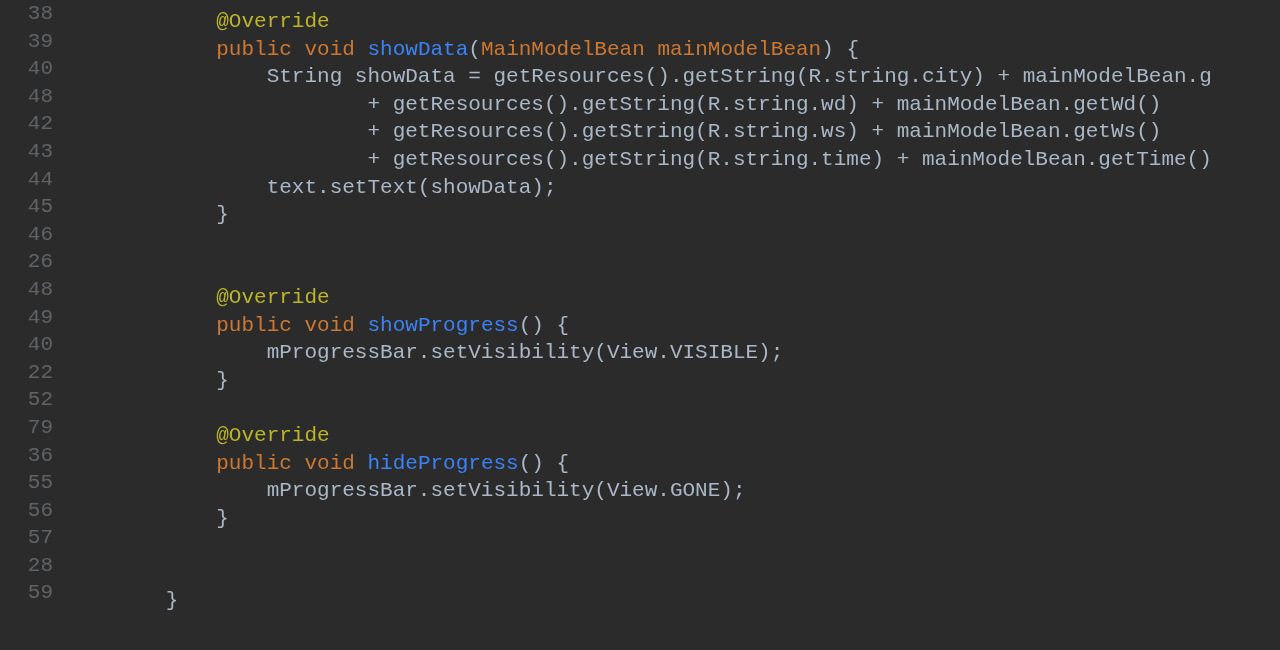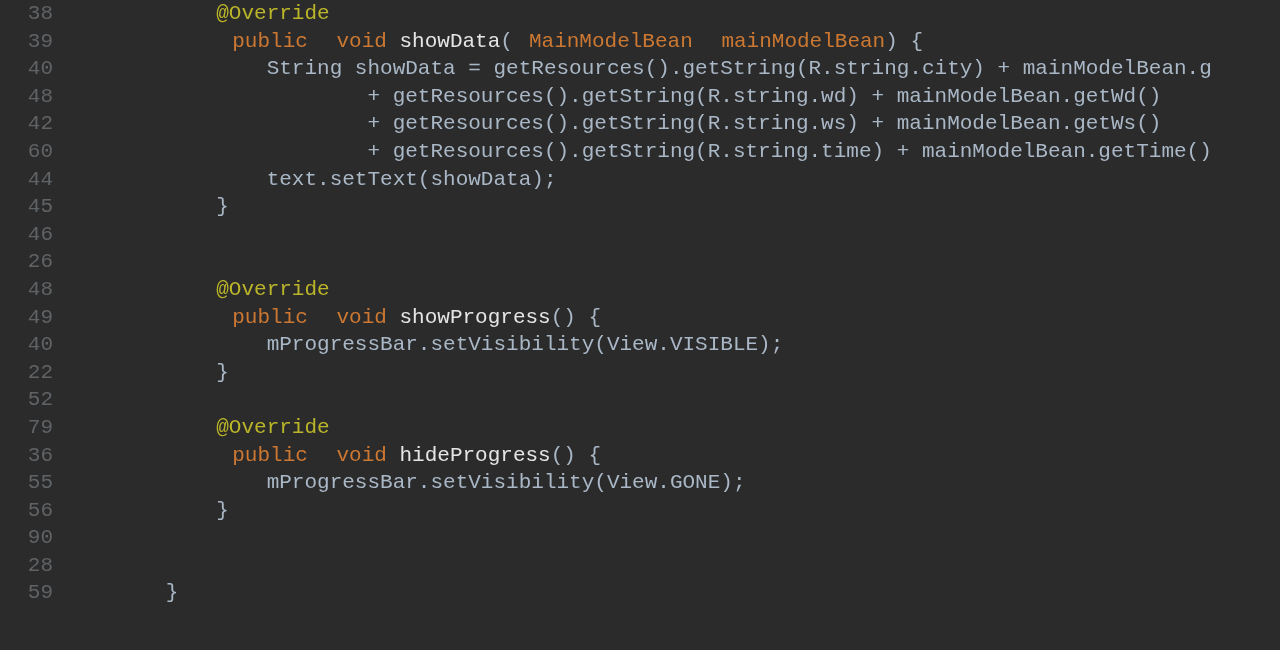--- a/index.html
+++ b/index.html
@@ -2,49 +2,49 @@
 <html><head>
 <meta charset="utf-8">
 <style>
   html,body{margin:0;padding:0;width:1280px;height:650px;overflow:hidden;
     background:#2b2b2b;font-family:Menlo,Consolas,'Courier New',monospace;
     font-size:21px;line-height:27.6px;color:#a9b7c6;}
   .editor{display:flex;height:650px;}
   .gutter{width:65px;text-align:right;color:#606366;padding-right:12px;
     box-sizing:border-box;user-select:none;padding-top:0;}
   .gutter div{height:27.6px;}
-  .code{flex:1;white-space:pre;padding-top:0;overflow:hidden;}
+  .code{flex:1;white-space:pre;padding-top:8px;overflow:hidden;}
   .code .ln{height:27.6px;display:block;}
-  .kw{color:#cc7832;margin-left:16px;}
+  .kw{color:#cc7832;}
   .ann{color:#bbb529;}
-  .fn{color:#e5e5e5;text-align:center;}
+  .fn{color:#3b82f6;text-align:center;}
   .paren{color:#a9b7c6;}
 </style>
 </head>
 <body>
 
 <div class="editor">
   <div class="gutter" id="gutter">
       <div>38</div>
       <div>39</div>
       <div>40</div>
       <div>48</div>
       <div>42</div>
-      <div>60</div>
+      <div>43</div>
       <div>44</div>
       <div>45</div>
       <div>46</div>
       <div>26</div>
       <div>48</div>
       <div>49</div>
       <div>40</div>
       <div>22</div>
       <div>52</div>
       <div>79</div>
       <div>36</div>
       <div>55</div>
       <div>56</div>
-      <div>90</div>
+      <div>57</div>
       <div>28</div>
       <div>59</div>
     </div>
   <div class="code" id="code"><span class="ln"><span>            </span><span class="ann">@Override</span></span><span class="ln"><span>            </span><span class="kw">public</span><span> </span><span class="kw">void</span><span> </span><span class="fn">showData</span><span class="paren">(</span><span class="kw">MainModelBean</span><span> </span><span class="kw">mainModelBean</span><span class="paren">)</span><span> {</span></span><span class="ln"><span>                String showData = getResources().getString(R.string.city) + mainModelBean.g</span></span><span class="ln"><span>                        + getResources().getString(R.string.wd) + mainModelBean.getWd()</span></span><span class="ln"><span>                        + getResources().getString(R.string.ws) + mainModelBean.getWs()</span></span><span class="ln"><span>                        + getResources().getString(R.string.time) + mainModelBean.getTime()</span></span><span class="ln"><span>                text.setText(showData);</span></span><span class="ln"><span>            }</span></span><span class="ln"><span></span></span><span class="ln"><span></span></span><span class="ln"><span>            </span><span class="ann">@Override</span></span><span class="ln"><span>            </span><span class="kw">public</span><span> </span><span class="kw">void</span><span> </span><span class="fn">showProgress</span><span class="paren">()</span><span> {</span></span><span class="ln"><span>                mProgressBar.setVisibility(View.VISIBLE);</span></span><span class="ln"><span>            }</span></span><span class="ln"><span></span></span><span class="ln"><span>            </span><span class="ann">@Override</span></span><span class="ln"><span>            </span><span class="kw">public</span><span> </span><span class="kw">void</span><span> </span><span class="fn">hideProgress</span><span class="paren">()</span><span> {</span></span><span class="ln"><span>                mProgressBar.setVisibility(View.GONE);</span></span><span class="ln"><span>            }</span></span><span class="ln"><span></span></span><span class="ln"><span></span></span><span class="ln"><span>        }</span></span></div>
 </div>
 
 </body></html>

